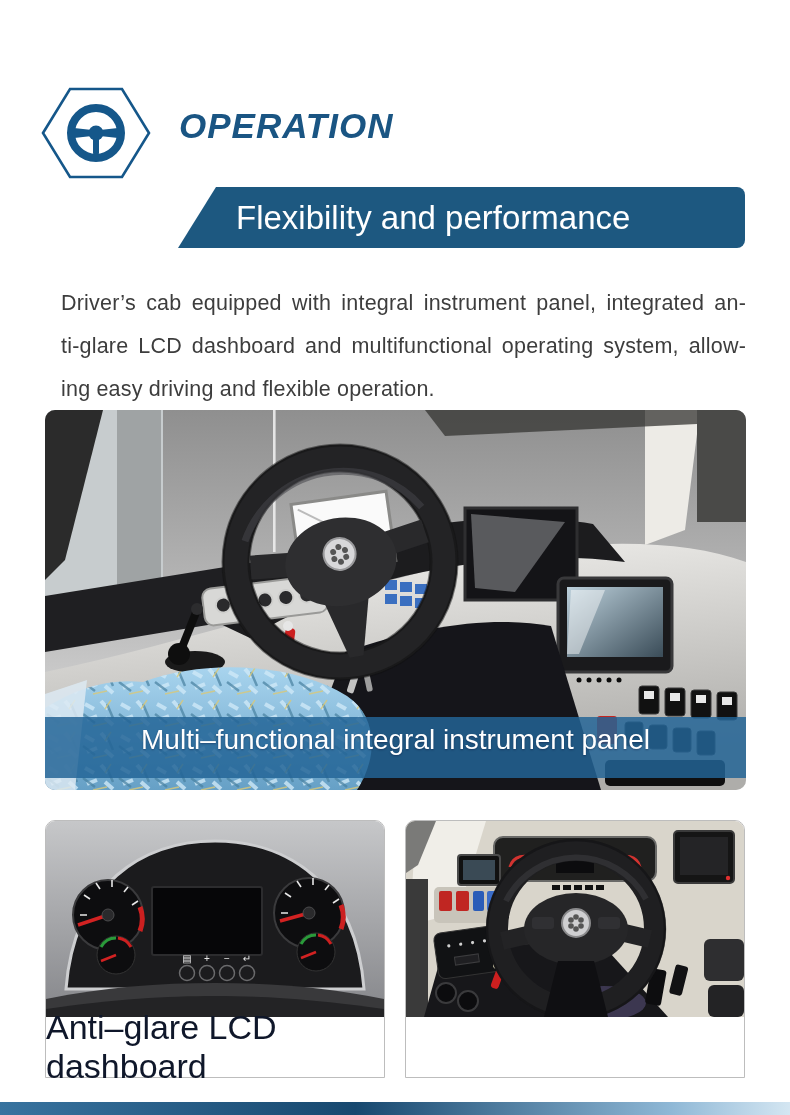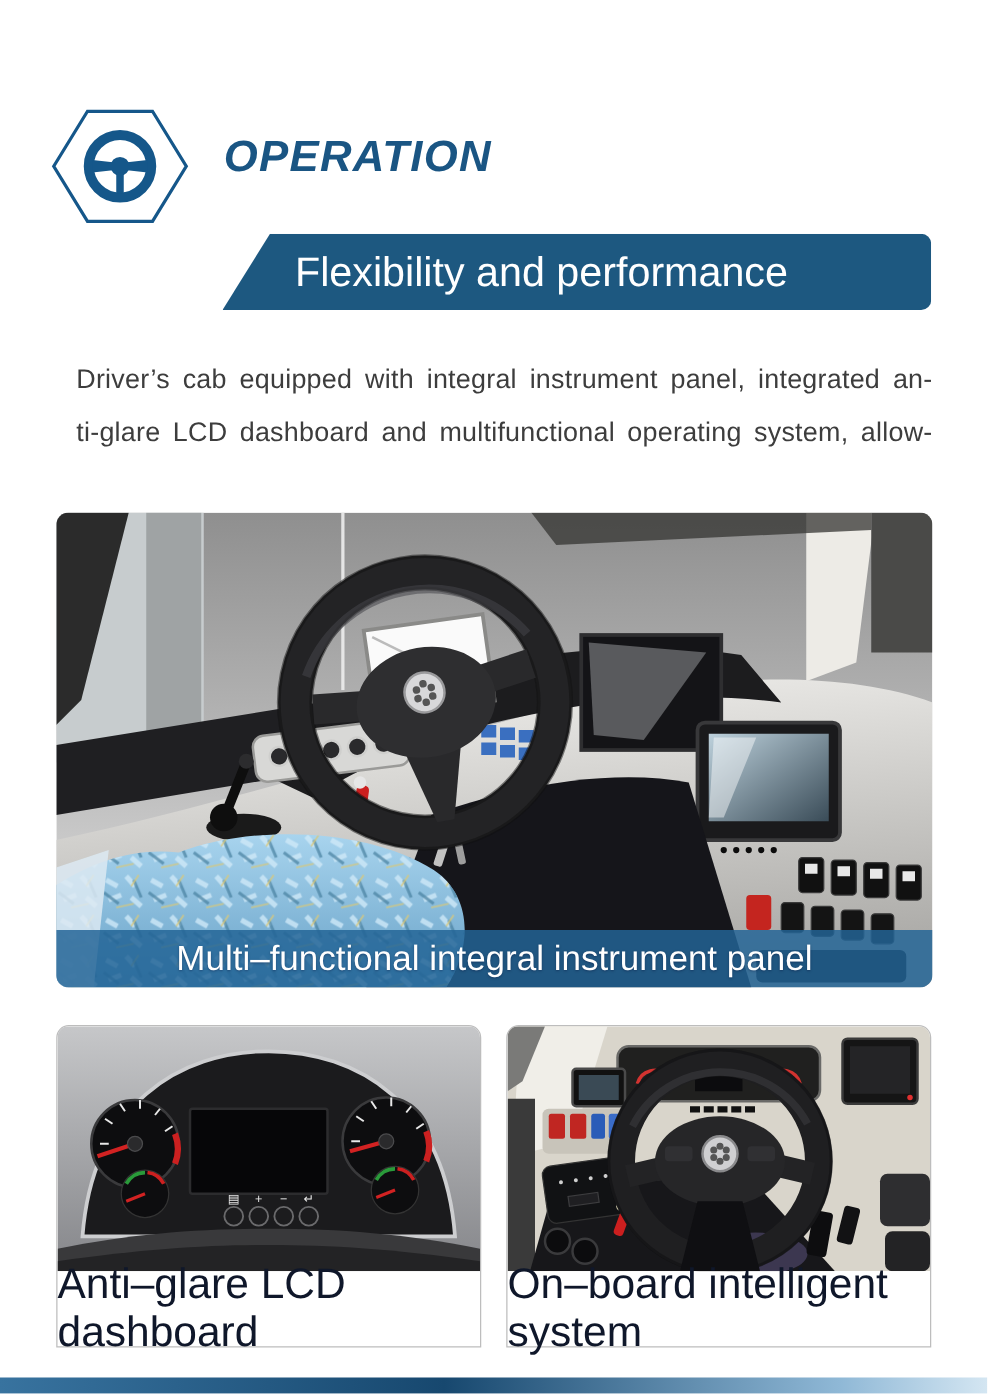--- a/index.html
+++ b/index.html
@@ -15,21 +15,21 @@
                font-size:33px;}
   
   .intro{position:absolute;left:45px;top:282px;width:701px;color:#3d3d3d;font-size:21.5px;
          line-height:43px;letter-spacing:0.2px;}
   .intro .l{text-align:justify;margin-left:16px;}
   .intro .l.fill{text-align-last:justify;}
   
   .main-photo{position:absolute;left:45px;top:410px;width:701px;height:380px;border-radius:10px;
               overflow:hidden;}
   .main-photo svg{display:block;}
-  .photo-overlay{position:absolute;left:0;bottom:0;width:100%;height:46px;
+  .photo-overlay{position:absolute;left:0;bottom:12px;width:100%;height:61px;
                  background:rgba(35,100,150,0.84);color:#ffffff;text-align:center;
                  line-height:46px;font-size:28px;text-shadow:0 1px 2px rgba(0,0,40,.35);}
   
   .card{position:absolute;top:820px;width:340px;height:258px;border:1px solid #bdbdbd;
         border-radius:10px 10px 0 0;box-sizing:border-box;background:#ffffff;}
   .card.left{left:45px;} .card.right{left:405px;}
   .card-photo{width:338px;height:196px;border-radius:9px 9px 0 0;overflow:hidden;}
   .card-caption{height:60px;display:flex;align-items:center;justify-content:center;
                 color:#0f172a;font-size:34px;}
   
@@ -54,20 +54,21 @@
 
   <div class="op-title">OPERATION</div>
 
   <div class="banner">
     <span>Flexibility and performance</span>
   </div>
 
   <div class="intro">
     <div class="l fill">Driver’s cab equipped with integral instrument panel, integrated an-</div>
     <div class="l fill">ti-glare LCD dashboard and multifunctional operating system, allow-</div>
+    <div class="l">ing easy driving and flexible operation.</div>
   </div>
 
   <div class="main-photo">
     <svg width="701" height="380" viewBox="0 0 701 380">
       <defs>
         <linearGradient id="g1" x1="0" y1="0" x2="0" y2="1">
           <stop offset="0" stop-color="#8f8f8f"></stop>
             <stop offset="0.5" stop-color="#b8b8b8"></stop>
             <stop offset="1" stop-color="#e4e4e4"></stop>
         </linearGradient>
@@ -366,18 +367,17 @@
           <circle cx="170" cy="96" r="2.8"></circle>
             <circle cx="165" cy="99" r="2.8"></circle>
             <circle cx="175" cy="99" r="2.8"></circle>
           <circle cx="165" cy="105" r="2.8"></circle>
             <circle cx="175" cy="105" r="2.8"></circle>
             <circle cx="170" cy="108" r="2.8"></circle>
         </g>
         <polygon points="152,140 188,140 202,196 138,196" fill="#0f0f12"></polygon>
       </svg>
     </div>
-    <div class="card-caption">On–board intelligent system</div>
   </div>
 
   <div class="bottom-bar"></div>
 
 </div>
 
 </body></html>

